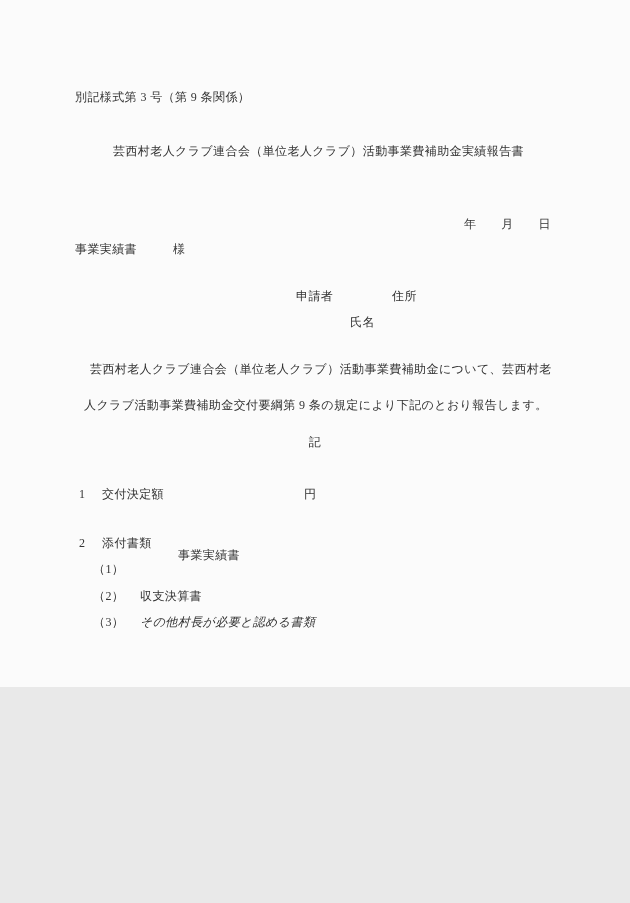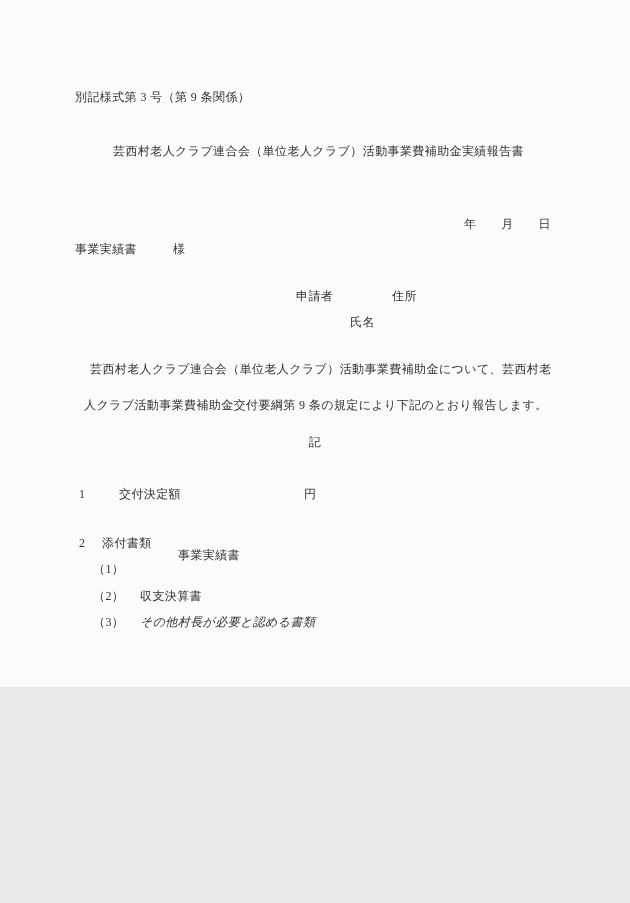--- a/index.html
+++ b/index.html
@@ -56,21 +56,21 @@
 
   <div>
     <div class="line" style="left:90px; top:363px;">芸西村老人クラブ連合会（単位老人クラブ）活動事業費補助金について、芸西村老</div>
     <div class="line" style="left:84px; top:391px;margin-top:8px;">人クラブ活動事業費補助金交付要綱第 9 条の規定により下記のとおり報告します。</div>
   </div>
 
   <div class="line centered" style="top:436px;">記</div>
 
   <div>
     <span class="line" style="left:79px; top:488px;">1</span>
-    <span class="line" style="left:119px; top:488px;">交付決定額</span>
+    <span class="line" style="left:102px; top:488px;">交付決定額</span>
     <span class="line" style="left:304px; top:488px;">円</span>
   </div>
 
   <div>
     <span class="line" style="left:79px; top:537px;">2</span>
     <span class="line" style="left:102px; top:537px;">添付書類</span>
   </div>
 
   <div>
     <div>

